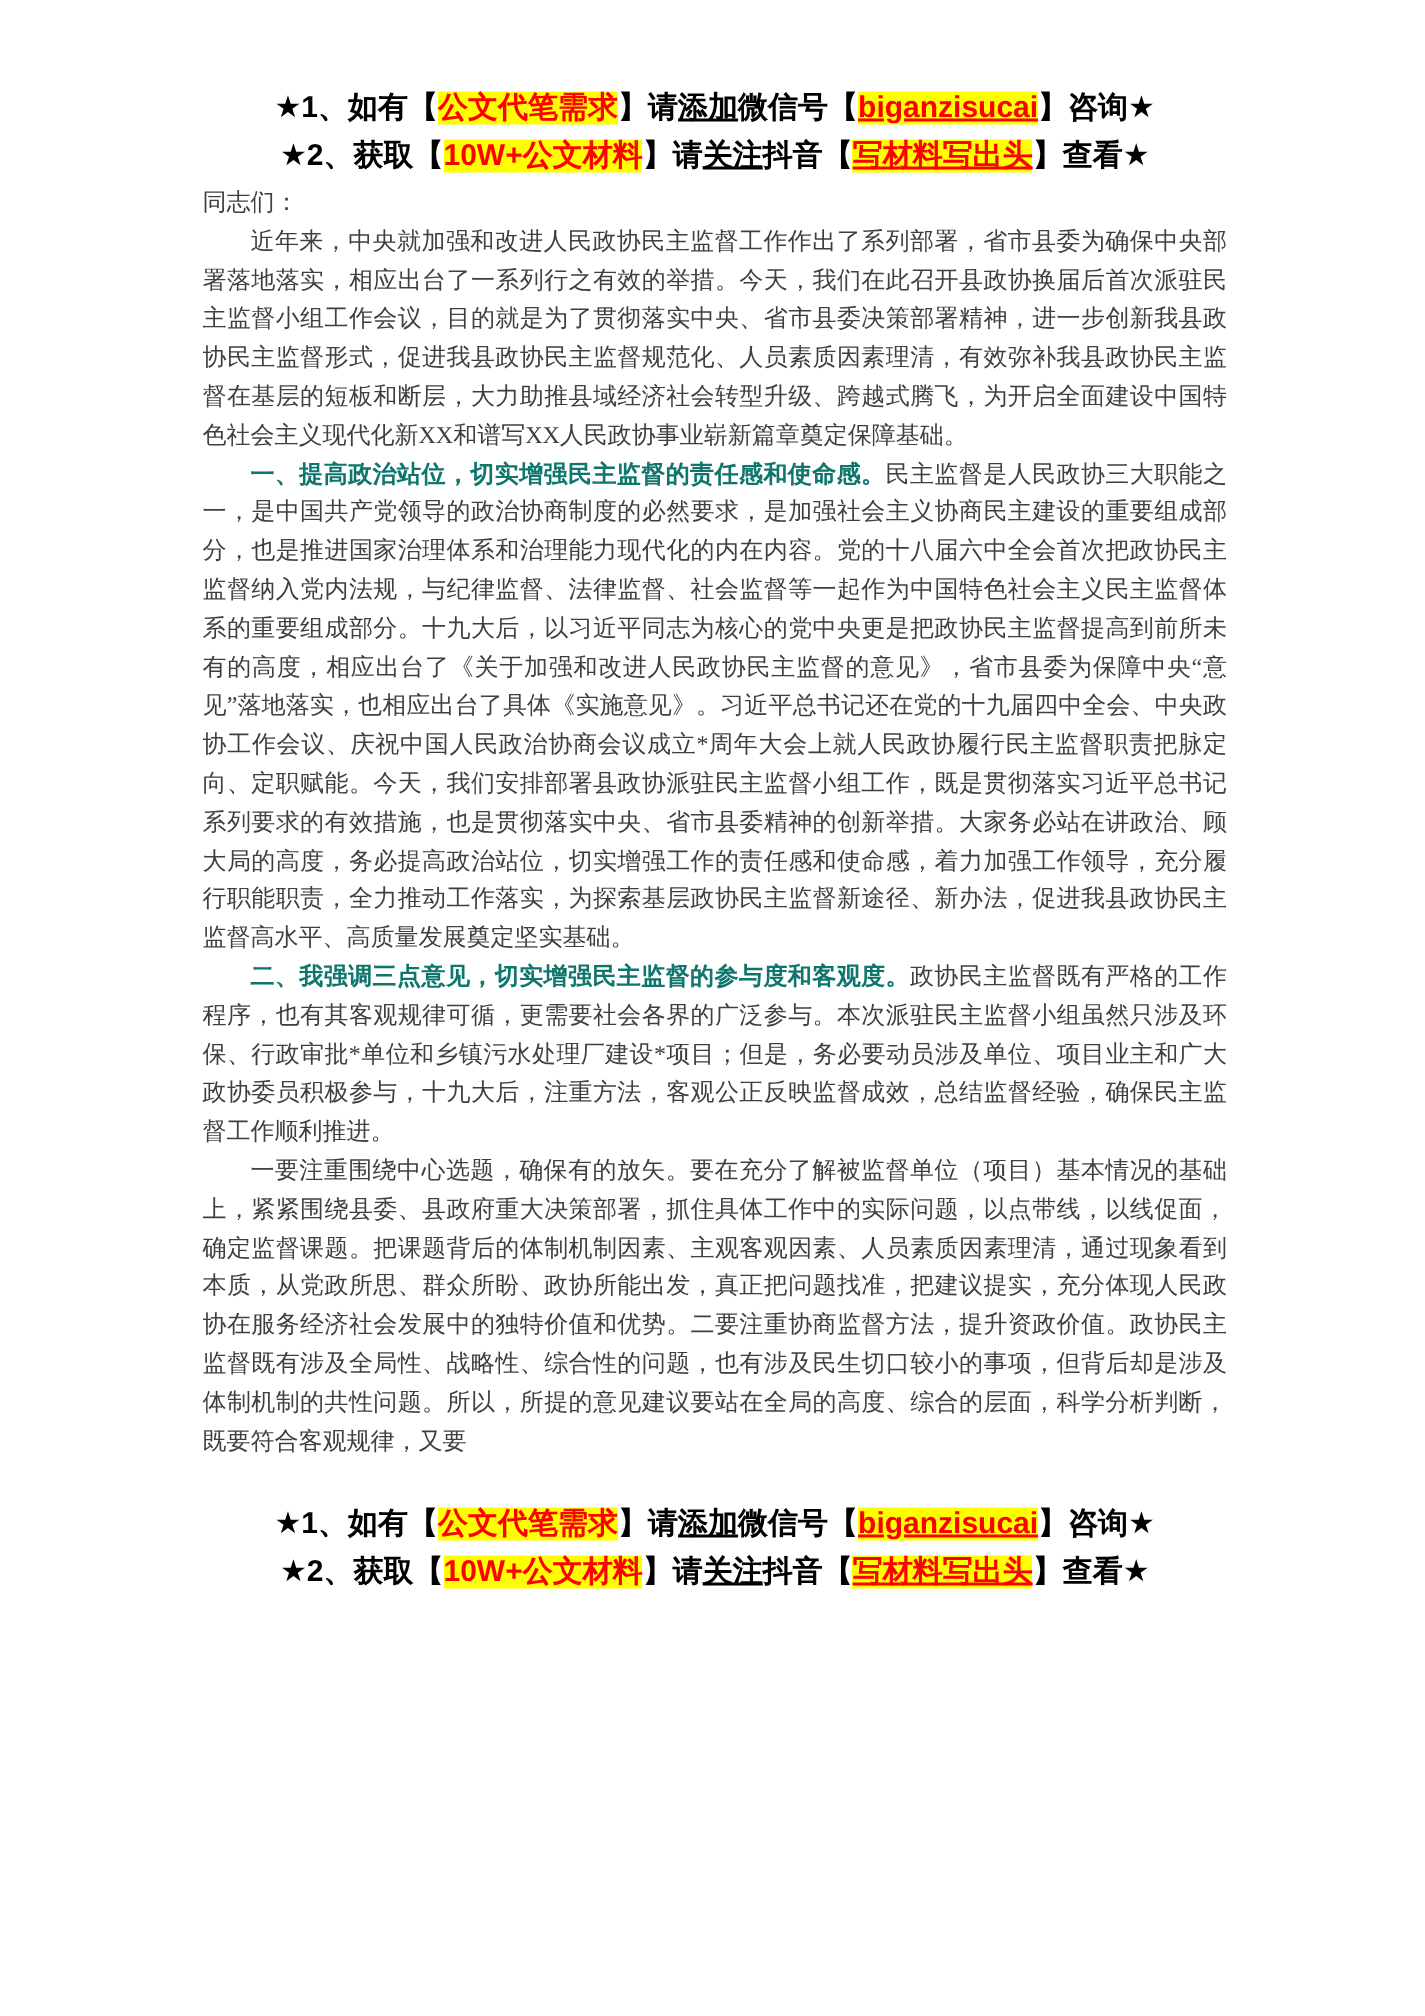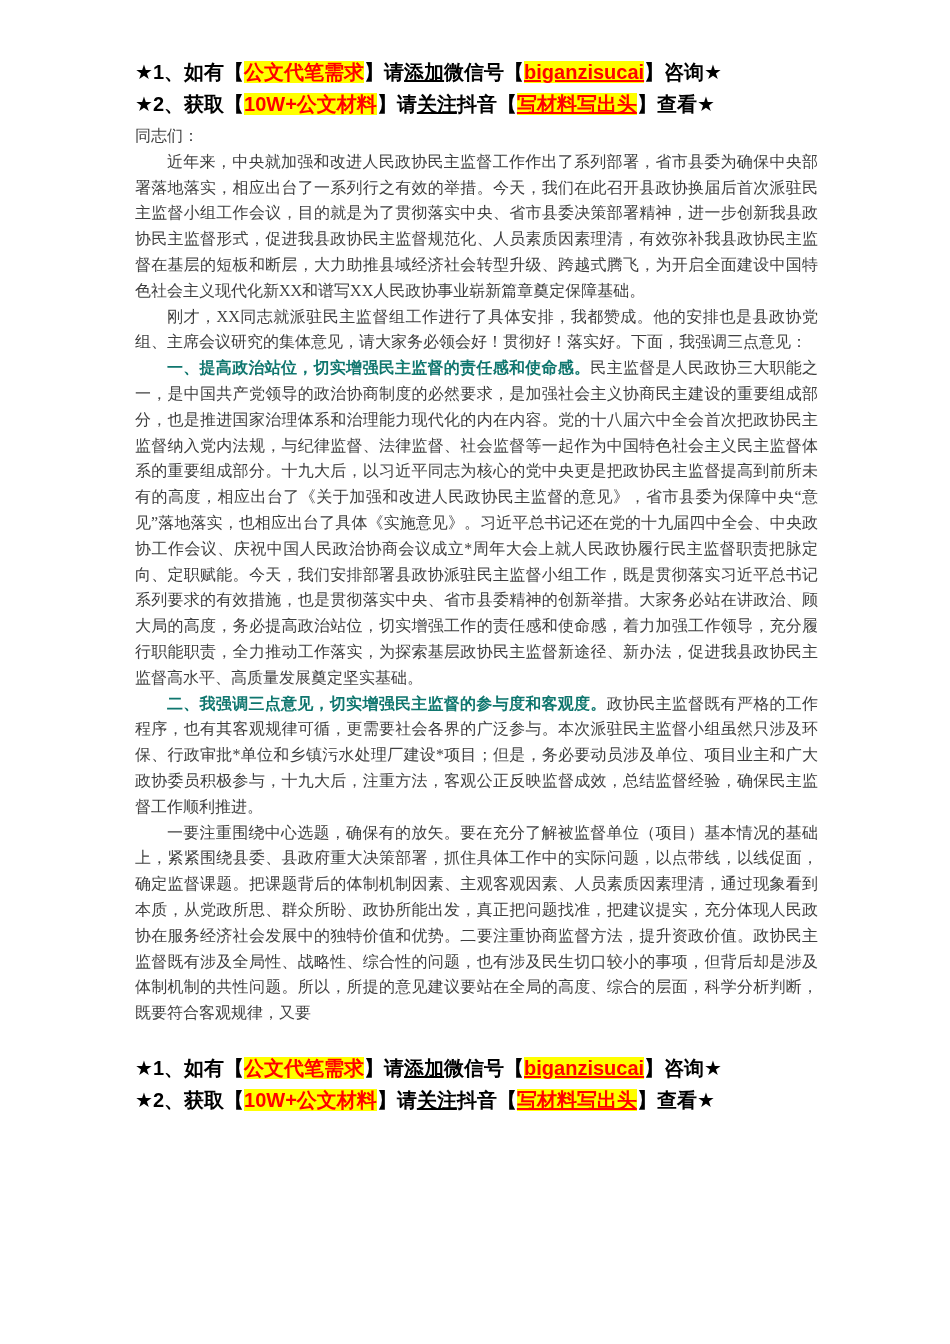--- a/index.html
+++ b/index.html
@@ -10,20 +10,21 @@
   .page {
     width: 950px;
     height: 1344px;
     box-sizing: border-box;
     background: #ffffff;
     padding: 56px 132px 0 135px;
     overflow: hidden;
   }
   
   .banner {
+    text-align: center;
     font-family: "Liberation Sans", "DejaVu Sans", sans-serif;
     font-weight: 700;
     font-size: 20px;
     line-height: 32px;
     color: #000000;
     white-space: nowrap;
   }
   .banner .hl {
     background: #ffff00;
     color: #ff0000;
@@ -67,21 +68,20 @@
 <div class="page">
 
   <div class="banner">
     <div><span>★1、如有【</span><span class="hl">公文代笔需求</span><span>】请</span><span class="u">添加</span><span>微信号【</span><span class="hl-u">biganzisucai</span><span>】咨询★</span></div>
     <div><span>★2、获取【</span><span class="hl">10W+公文材料</span><span>】请</span><span class="u">关注</span><span>抖音【</span><span class="hl-u">写材料写出头</span><span>】查看★</span></div>
   </div>
 
   <div class="doc">
     <p class="salutation">同志们：</p>
     <p><span>近年来，中央就加强和改进人民政协民主监督工作作出了系列部署，省市县委为确保中央部署落地落实，相应出台了一系列行之有效的举措。今天，我们在此召开县政协换届后首次派驻民主监督小组工作会议，目的就是为了贯彻落实中央、省市县委决策部署精神，进一步创新我县政协民主监督形式，促进我县政协民主监督规范化、人员素质因素理清，有效弥补我县政协民主监督在基层的短板和断层，大力助推县域经济社会转型升级、跨越式腾飞，为开启全面建设中国特色社会主义现代化新XX和谱写XX人民政协事业崭新篇章奠定保障基础。</span></p>
-    <p><span>刚才，XX同志就派驻民主监督组工作进行了具体安排，我都赞成。他的安排也是县政协党组、主席会议研究的集体意见，请大家务必领会好！贯彻好！落实好。下面，我强调三点意见：</span></p>
     <p><span class="lead">一、提高政治站位，切实增强民主监督的责任感和使命感。</span><span>民主监督是人民政协三大职能之一，是中国共产党领导的政治协商制度的必然要求，是加强社会主义协商民主建设的重要组成部分，也是推进国家治理体系和治理能力现代化的内在内容。党的十八届六中全会首次把政协民主监督纳入党内法规，与纪律监督、法律监督、社会监督等一起作为中国特色社会主义民主监督体系的重要组成部分。十九大后，以习近平同志为核心的党中央更是把政协民主监督提高到前所未有的高度，相应出台了《关于加强和改进人民政协民主监督的意见》，省市县委为保障中央“意见”落地落实，也相应出台了具体《实施意见》。习近平总书记还在党的十九届四中全会、中央政协工作会议、庆祝中国人民政治协商会议成立*周年大会上就人民政协履行民主监督职责把脉定向、定职赋能。今天，我们安排部署县政协派驻民主监督小组工作，既是贯彻落实习近平总书记系列要求的有效措施，也是贯彻落实中央、省市县委精神的创新举措。大家务必站在讲政治、顾大局的高度，务必提高政治站位，切实增强工作的责任感和使命感，着力加强工作领导，充分履行职能职责，全力推动工作落实，为探索基层政协民主监督新途径、新办法，促进我县政协民主监督高水平、高质量发展奠定坚实基础。</span></p>
     <p><span class="lead">二、我强调三点意见，切实增强民主监督的参与度和客观度。</span><span>政协民主监督既有严格的工作程序，也有其客观规律可循，更需要社会各界的广泛参与。本次派驻民主监督小组虽然只涉及环保、行政审批*单位和乡镇污水处理厂建设*项目；但是，务必要动员涉及单位、项目业主和广大政协委员积极参与，十九大后，注重方法，客观公正反映监督成效，总结监督经验，确保民主监督工作顺利推进。</span></p>
     <p><span>一要注重围绕中心选题，确保有的放矢。要在充分了解被监督单位（项目）基本情况的基础上，紧紧围绕县委、县政府重大决策部署，抓住具体工作中的实际问题，以点带线，以线促面，确定监督课题。把课题背后的体制机制因素、主观客观因素、人员素质因素理清，通过现象看到本质，从党政所思、群众所盼、政协所能出发，真正把问题找准，把建议提实，充分体现人民政协在服务经济社会发展中的独特价值和优势。二要注重协商监督方法，提升资政价值。政协民主监督既有涉及全局性、战略性、综合性的问题，也有涉及民生切口较小的事项，但背后却是涉及体制机制的共性问题。所以，所提的意见建议要站在全局的高度、综合的层面，科学分析判断，既要符合客观规律，又要</span></p>
   </div>
 
   <div class="banner banner-bottom">
     <div><span>★1、如有【</span><span class="hl">公文代笔需求</span><span>】请</span><span class="u">添加</span><span>微信号【</span><span class="hl-u">biganzisucai</span><span>】咨询★</span></div>
     <div><span>★2、获取【</span><span class="hl">10W+公文材料</span><span>】请</span><span class="u">关注</span><span>抖音【</span><span class="hl-u">写材料写出头</span><span>】查看★</span></div>
   </div>
 

